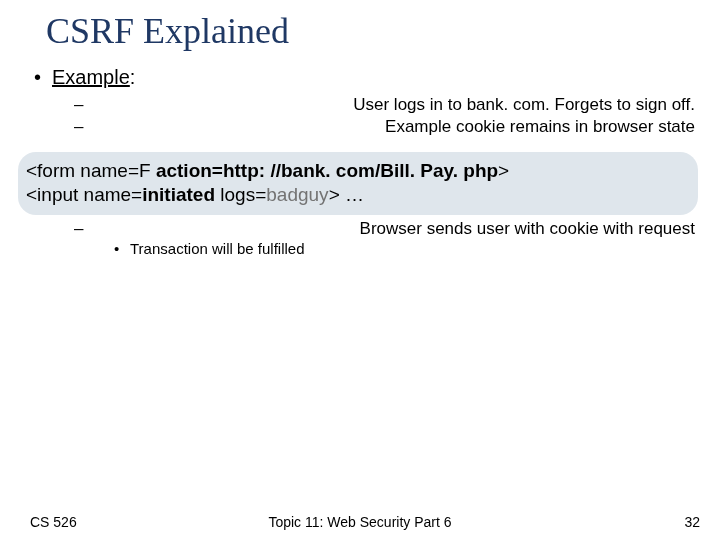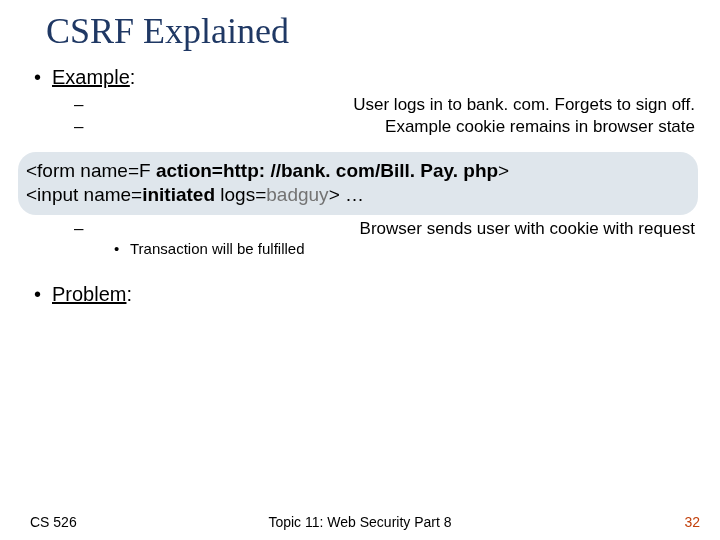--- a/index.html
+++ b/index.html
@@ -93,21 +93,21 @@
   .footer {
     position: absolute;
     bottom: 10px;
     left: 0;
     width: 720px;
     font-size: 14px;
     color: #000;
   }
   .footer .fl { position: absolute; left: 30px; bottom: 0; }
   .footer .fc { position: absolute; left: 0; right: 0; text-align: center; bottom: 0; }
-  .footer .fr { position: absolute; right: 20px; bottom: 0; color: #c2410c; }
+  .footer .fr { position: absolute; right: 20px; bottom: 0; color: #000000; }
 </style>
 </head>
 <body>
 
 <div class="slide">
 
   <div class="title">CSRF Explained</div>
 
   <div class="body">
 
@@ -120,23 +120,22 @@
     <div class="code-box">
       <div><span>&lt;form  name=F  </span><b><span>action=http: //bank. com/Bill. Pay. php</span></b><span>&gt;</span></div>
       <div><span>&lt;input  name=</span><b><span>initiated</span></b><span>   logs=</span><span class="green">badguy</span><span>&gt; …</span></div>
     </div>
 
     <div class="b2">Browser sends user with cookie with request</div>
     <div class="b3">Transaction will be fulfilled</div>
 
     <div class="biggap"></div>
 
-    <div class="b1"><span class="u">Problem</span>:</div>
 
   </div>
 
   <div class="footer">
     <div class="fl">CS 526</div>
-    <div class="fc">Topic 11: Web Security Part 8</div>
+    <div class="fc">Topic 11: Web Security Part 6</div>
     <div class="fr">32</div>
   </div>
 
 </div>
 
 </body></html>

